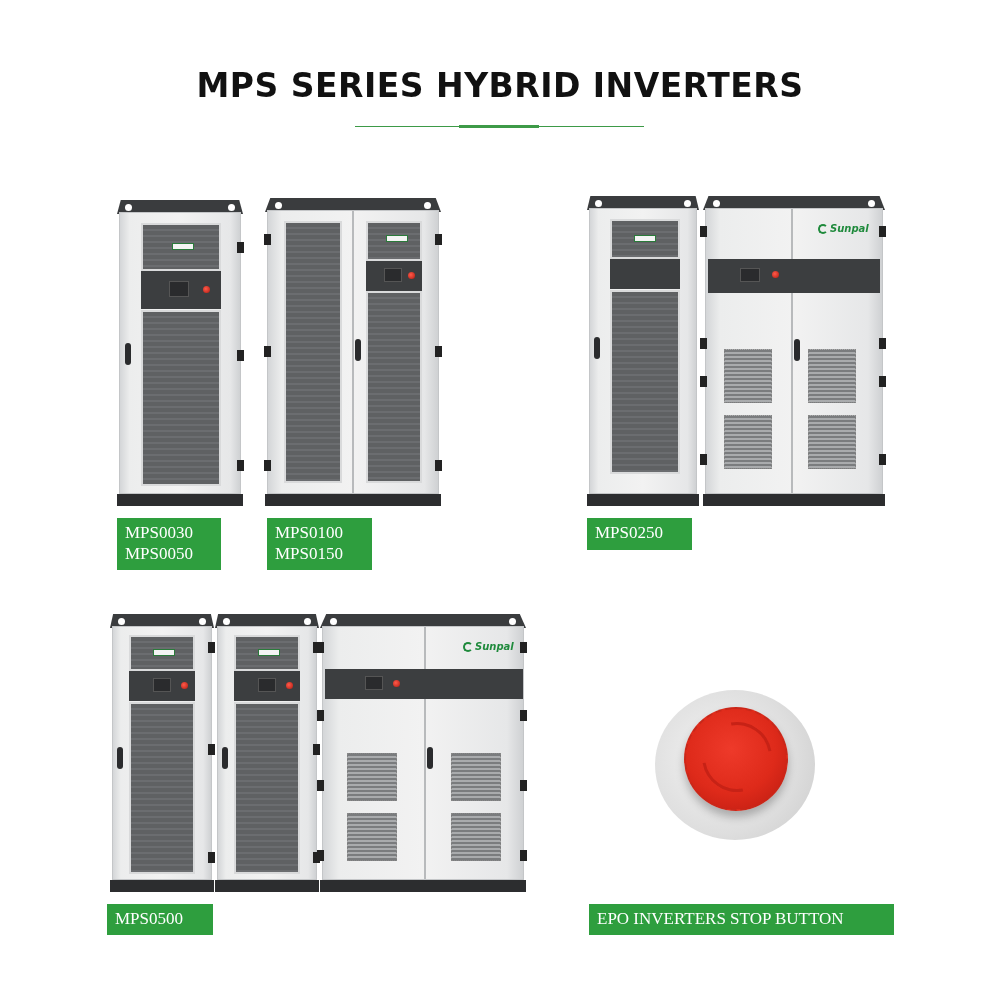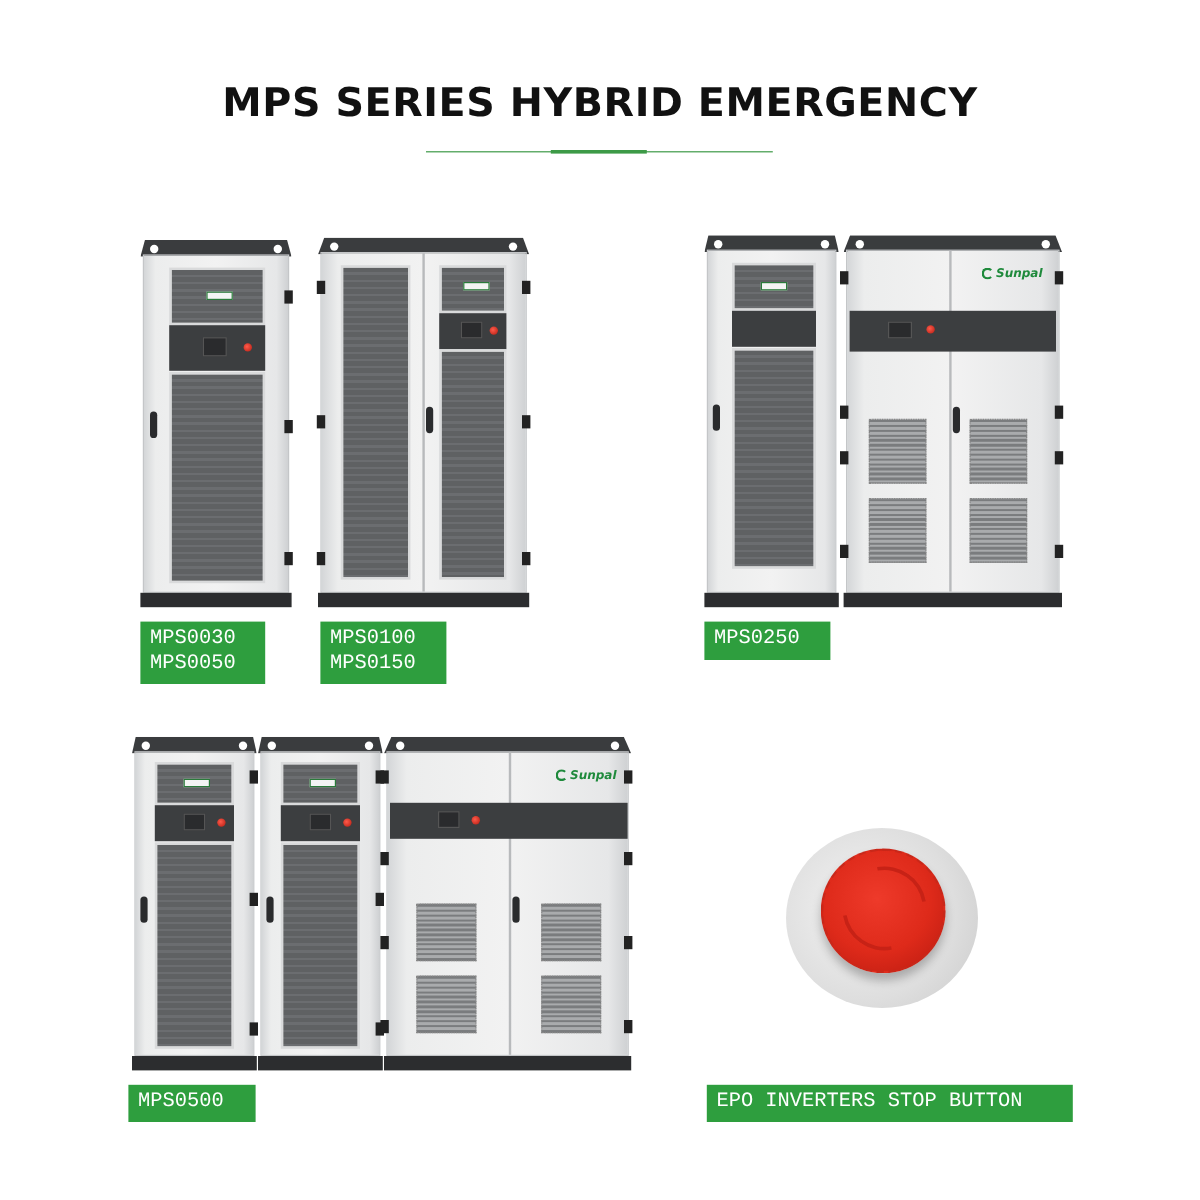--- a/index.html
+++ b/index.html
@@ -9,21 +9,21 @@
   .title {
     position: absolute; left: 0; top: 66px; width: 1000px; text-align: center;
     font-family: "DejaVu Sans", sans-serif; font-weight: bold; font-size: 33px;
     color: #111; letter-spacing: 0.5px;
   }
   .rule-thin { position: absolute; left: 355px; top: 126px; width: 289px; height: 1px; background: #3d9a47; }
   .rule-thick { position: absolute; left: 459px; top: 125px; width: 80px; height: 3px; background: #3d9a47; }
 
   .label {
     position: absolute; background: #2e9e3e; color: #fff;
-    font-family: Liberation Mono, monospace; font-size: 17px; line-height: 21px;
+    font-family: Liberation Serif, serif; font-size: 17px; line-height: 21px;
     padding: 4px 8px; white-space: pre-line;
   }
 
   
   .cab { position: absolute; }
   .cab .top {
     position: absolute; left: 0; right: 0; top: 0; height: 14px; background: #3a3c3e;
     clip-path: polygon(3% 0, 97% 0, 100% 100%, 0 100%);
   }
   .cab .top .hole { position: absolute; top: 4px; width: 7px; height: 7px; border-radius: 50%; background: #fff; }
@@ -62,21 +62,21 @@
     position: absolute; left: 684px; top: 707px; width: 104px; height: 104px; border-radius: 50%;
     background: radial-gradient(circle at 45% 40%, #ee3a2a 0%, #de2a1a 55%, #b81a10 100%);
     box-shadow: 0 6px 8px rgba(0,0,0,0.25);
     border: 2px dashed #c8281a;
   }
   .epo-arc { position: absolute; border: 3px solid #c72216; border-radius: 50%; }
 </style>
 </head>
 <body>
 
-<div class="title">MPS SERIES HYBRID EMERGENCY</div>
+<div class="title">MPS SERIES HYBRID INVERTERS</div>
 <div class="rule-thin"></div>
 <div class="rule-thick"></div>
 
 <div class="cab" style="left:117px;top:200px;width:126px;height:306px;">
   <div class="top">
       <span class="hole" style="left:8px"></span>
       <span class="hole" style="right:8px"></span>
     </div>
   <div class="body">
     <div class="panel" style="left:21px;top:10px;width:80px;height:48px;"></div>

